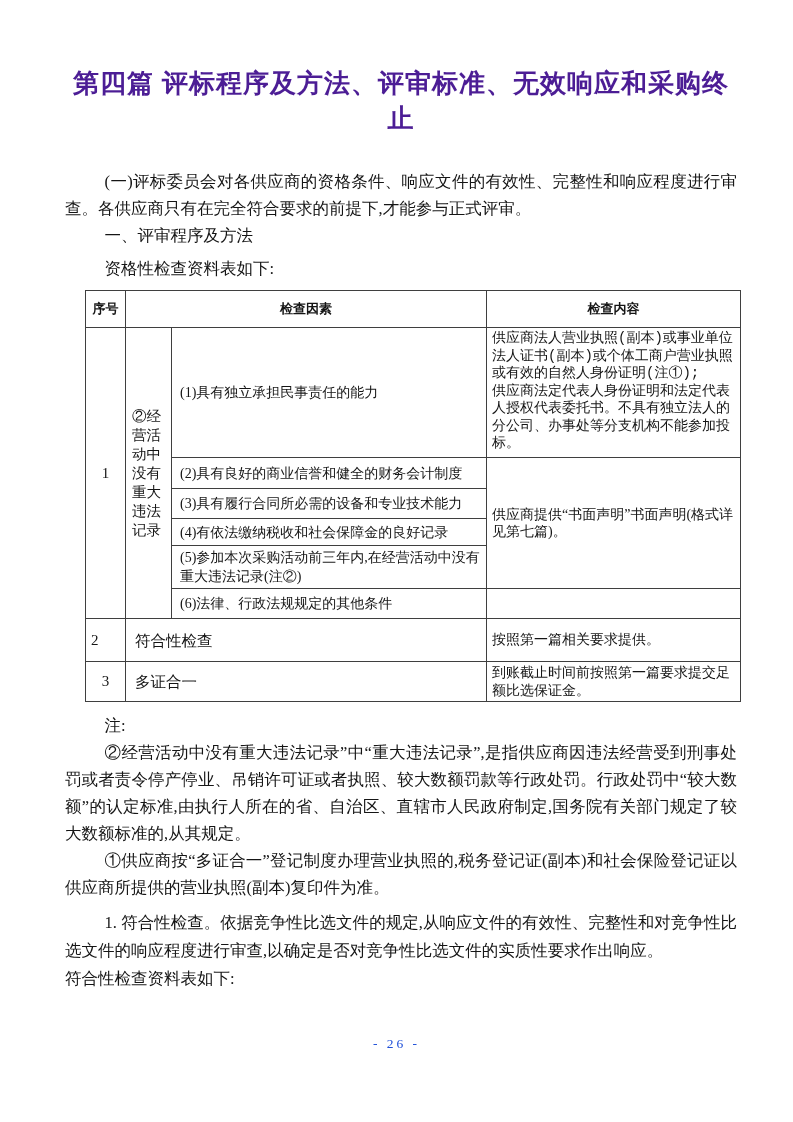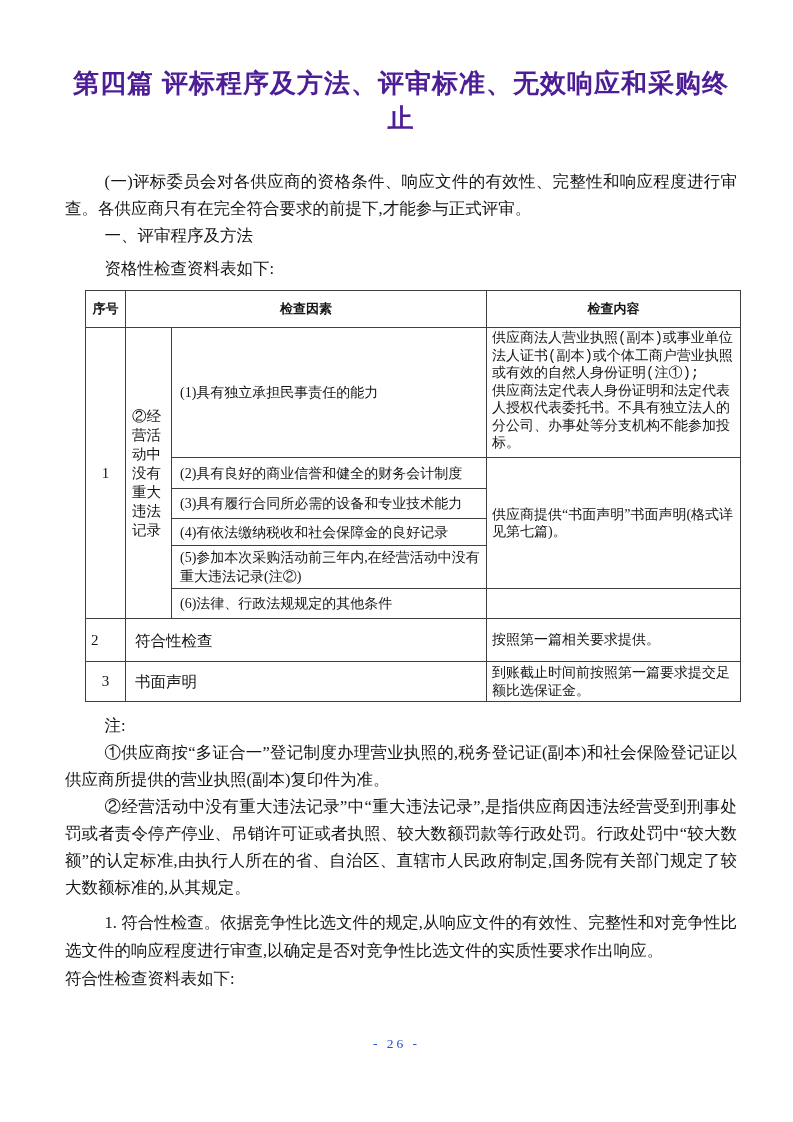--- a/index.html
+++ b/index.html
@@ -153,28 +153,28 @@
         <td class="factor">(6)法律、行政法规规定的其他条件</td>
         <td class="content"></td>
       </tr>
       <tr class="rw2">
         <td class="seq seq-left">2</td>
         <td class="factor factor-big" colspan="2">符合性检查</td>
         <td class="content">按照第一篇相关要求提供。</td>
       </tr>
       <tr class="rw3">
         <td class="seq">3</td>
-        <td class="factor factor-big" colspan="2">书面声明</td>
+        <td class="factor factor-big" colspan="2">多证合一</td>
         <td class="content">到账截止时间前按照第一篇要求提交足额比选保证金。</td>
       </tr>
     </tbody>
   </table>
 
   <p class="para">注:</p>
+  <p class="para">②经营活动中没有重大违法记录”中“重大违法记录”,是指供应商因违法经营受到刑事处罚或者责令停产停业、吊销许可证或者执照、较大数额罚款等行政处罚。行政处罚中“较大数额”的认定标准,由执行人所在的省、自治区、直辖市人民政府制定,国务院有关部门规定了较大数额标准的,从其规定。</p>
   <p class="para">①供应商按“多证合一”登记制度办理营业执照的,税务登记证(副本)和社会保险登记证以供应商所提供的营业执照(副本)复印件为准。</p>
-  <p class="para">②经营活动中没有重大违法记录”中“重大违法记录”,是指供应商因违法经营受到刑事处罚或者责令停产停业、吊销许可证或者执照、较大数额罚款等行政处罚。行政处罚中“较大数额”的认定标准,由执行人所在的省、自治区、直辖市人民政府制定,国务院有关部门规定了较大数额标准的,从其规定。</p>
 
   <p class="para closing-para">1. 符合性检查。依据竞争性比选文件的规定,从响应文件的有效性、完整性和对竞争性比选文件的响应程度进行审查,以确定是否对竞争性比选文件的实质性要求作出响应。</p>
   <p class="para no-indent">符合性检查资料表如下:</p>
 
   <div class="page-footer">- 26 -</div>
 
 </div>
 
 </body></html>

